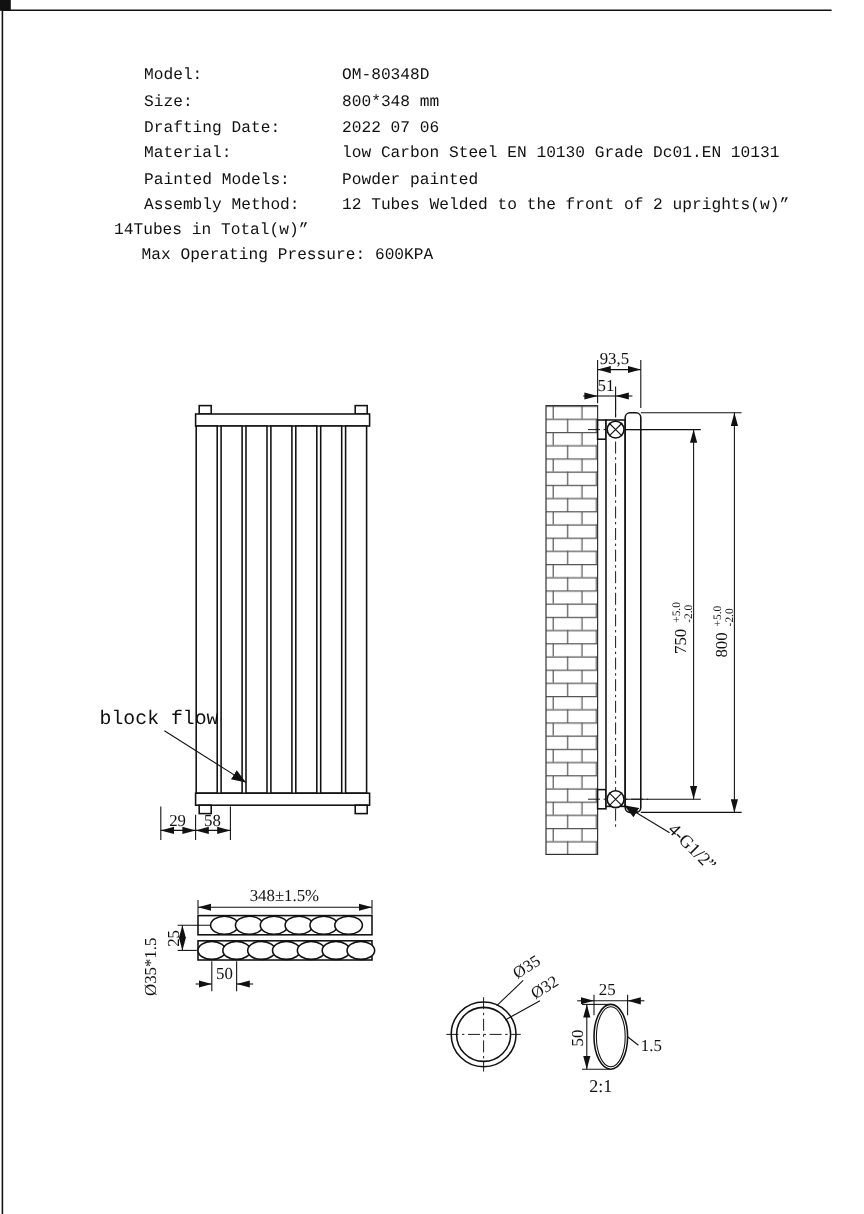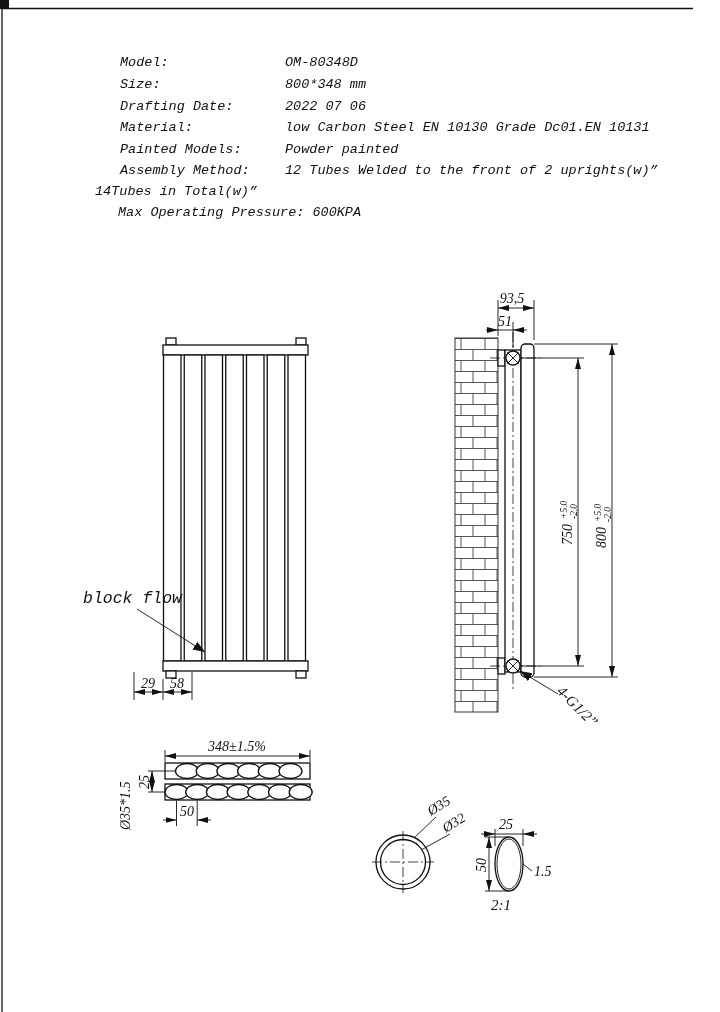--- a/index.html
+++ b/index.html
@@ -1,17 +1,17 @@
 <!DOCTYPE html>
 <html><head>
 <meta charset="utf-8">
 <style>
   html,body{margin:0;padding:0;background:#fff;}
   #sheet{position:relative;width:693px;height:1012px;background:#ffffff;overflow:hidden;
-         font-family:"Liberation Sans",sans-serif;font-style:italic;}
+         font-family:"Liberation Sans",sans-serif;}
   svg{position:absolute;left:0;top:0;}
   text{fill:#111;}
   .spec{font-family:"Liberation Mono",monospace;font-size:13.5px;}
   .note{font-family:"Liberation Mono",monospace;font-size:13.5px;}
   .bf{font-family:"Liberation Mono",monospace;font-size:16.5px;}
   .d{font-family:"Liberation Serif",serif;font-size:14px;}
   .ds{font-family:"Liberation Serif",serif;font-size:9.5px;}
   .scale{font-family:"Liberation Serif",serif;font-size:15px;}
   .ln{stroke:#111;stroke-width:1.3;fill:none;}
   .lnw{stroke:#111;stroke-width:1.3;fill:#fff;}

